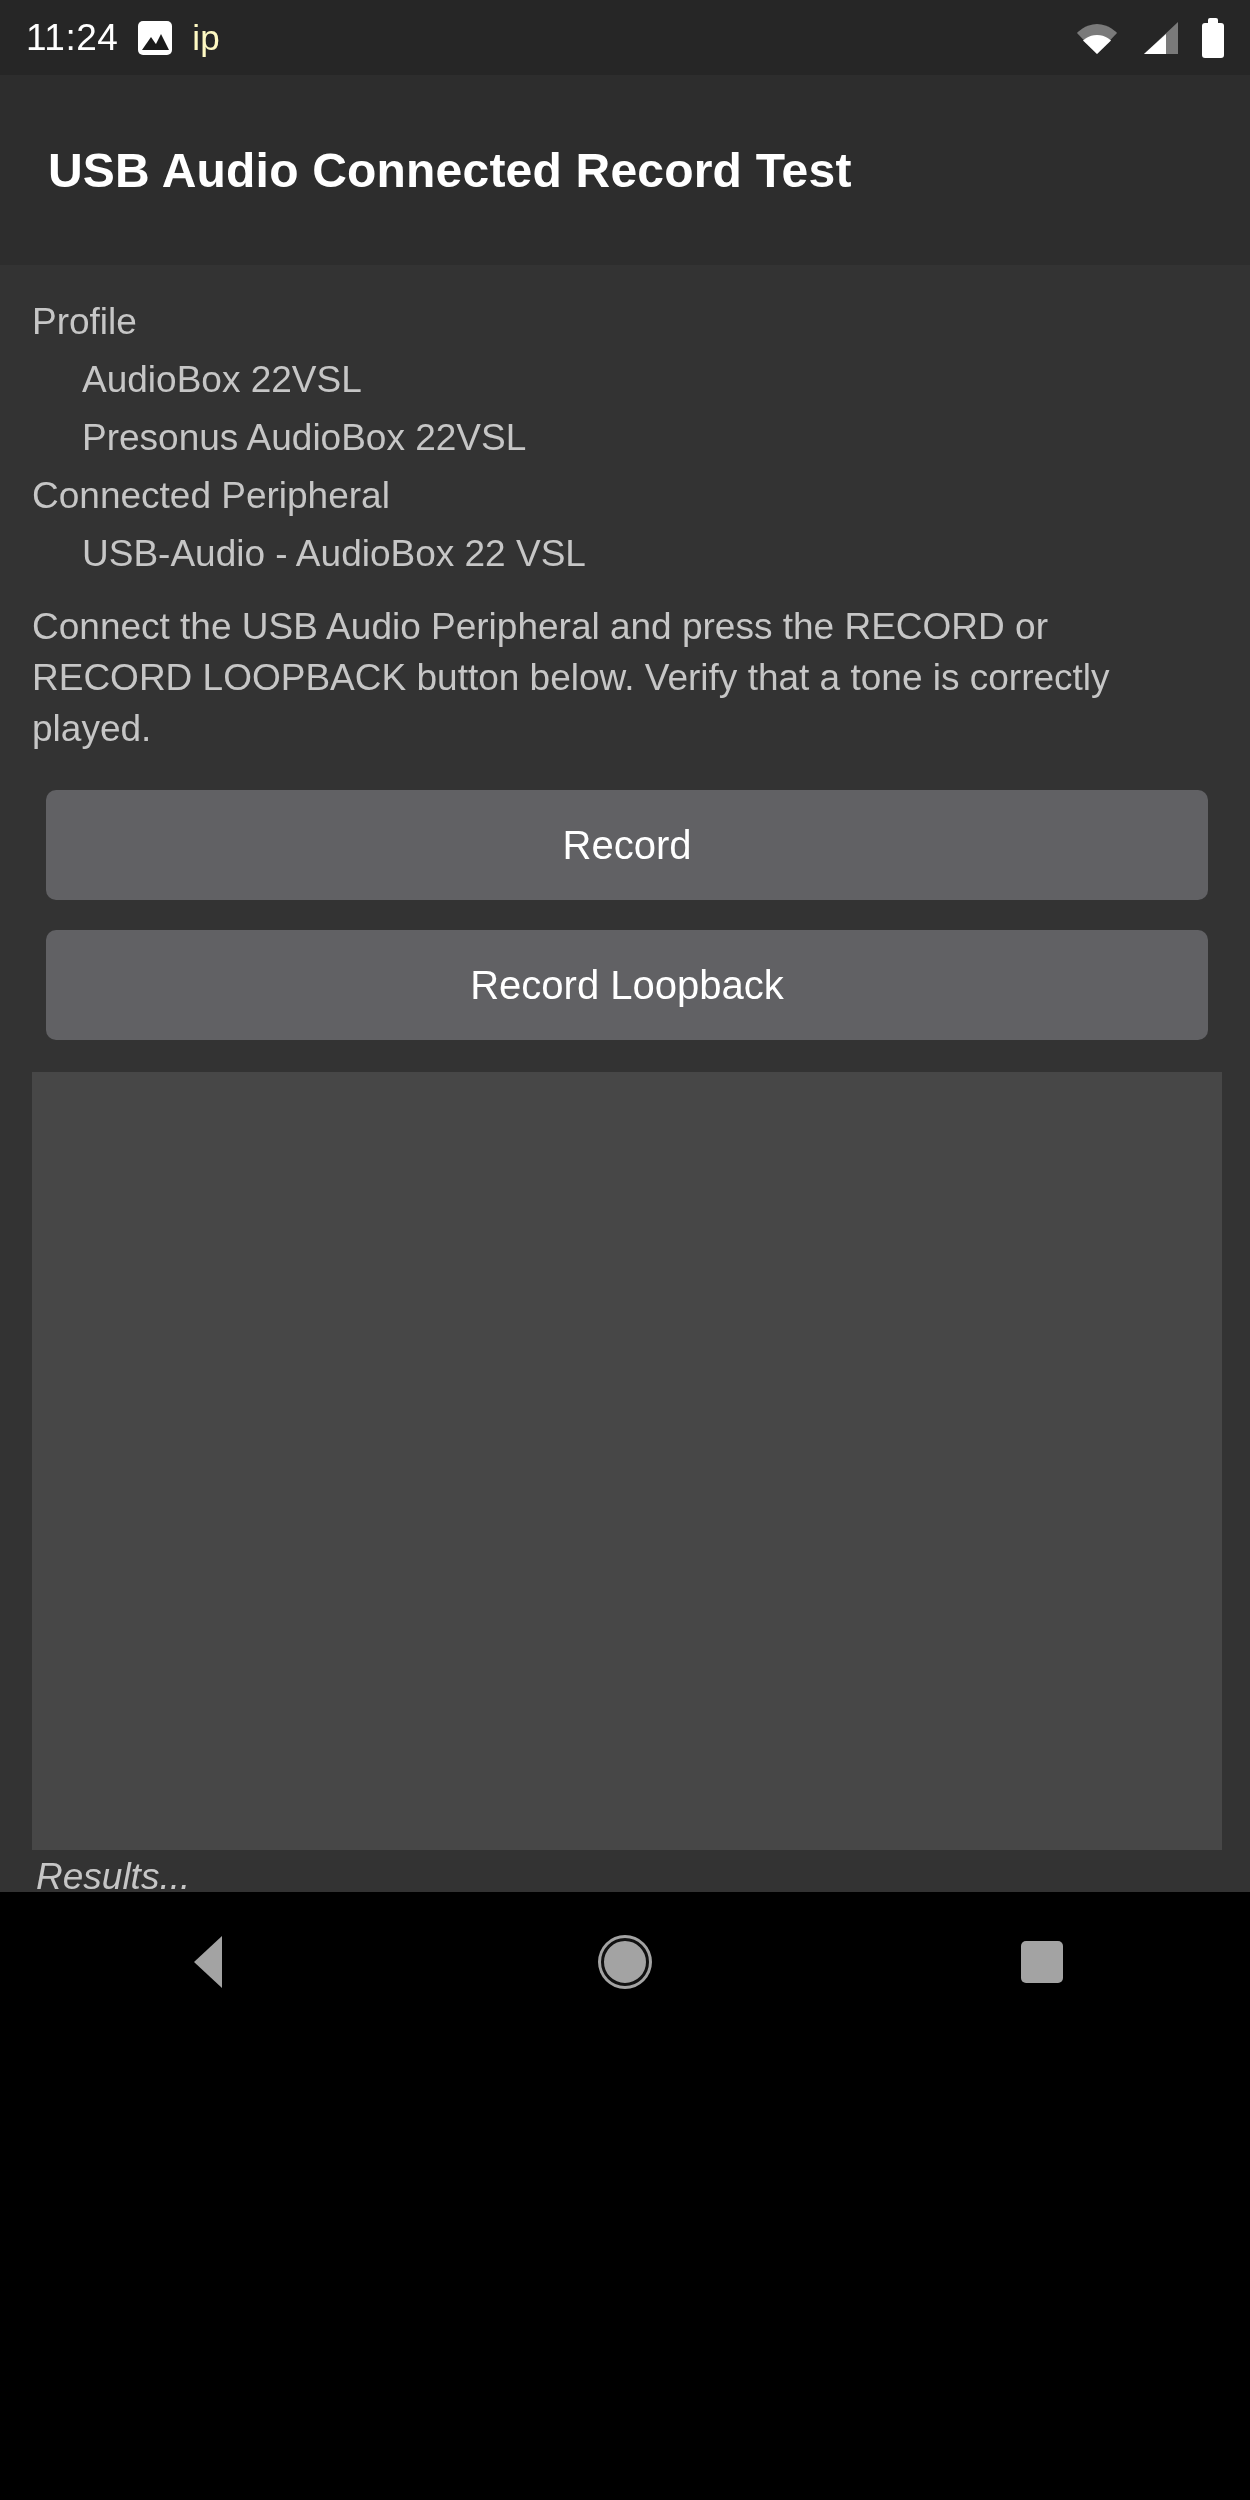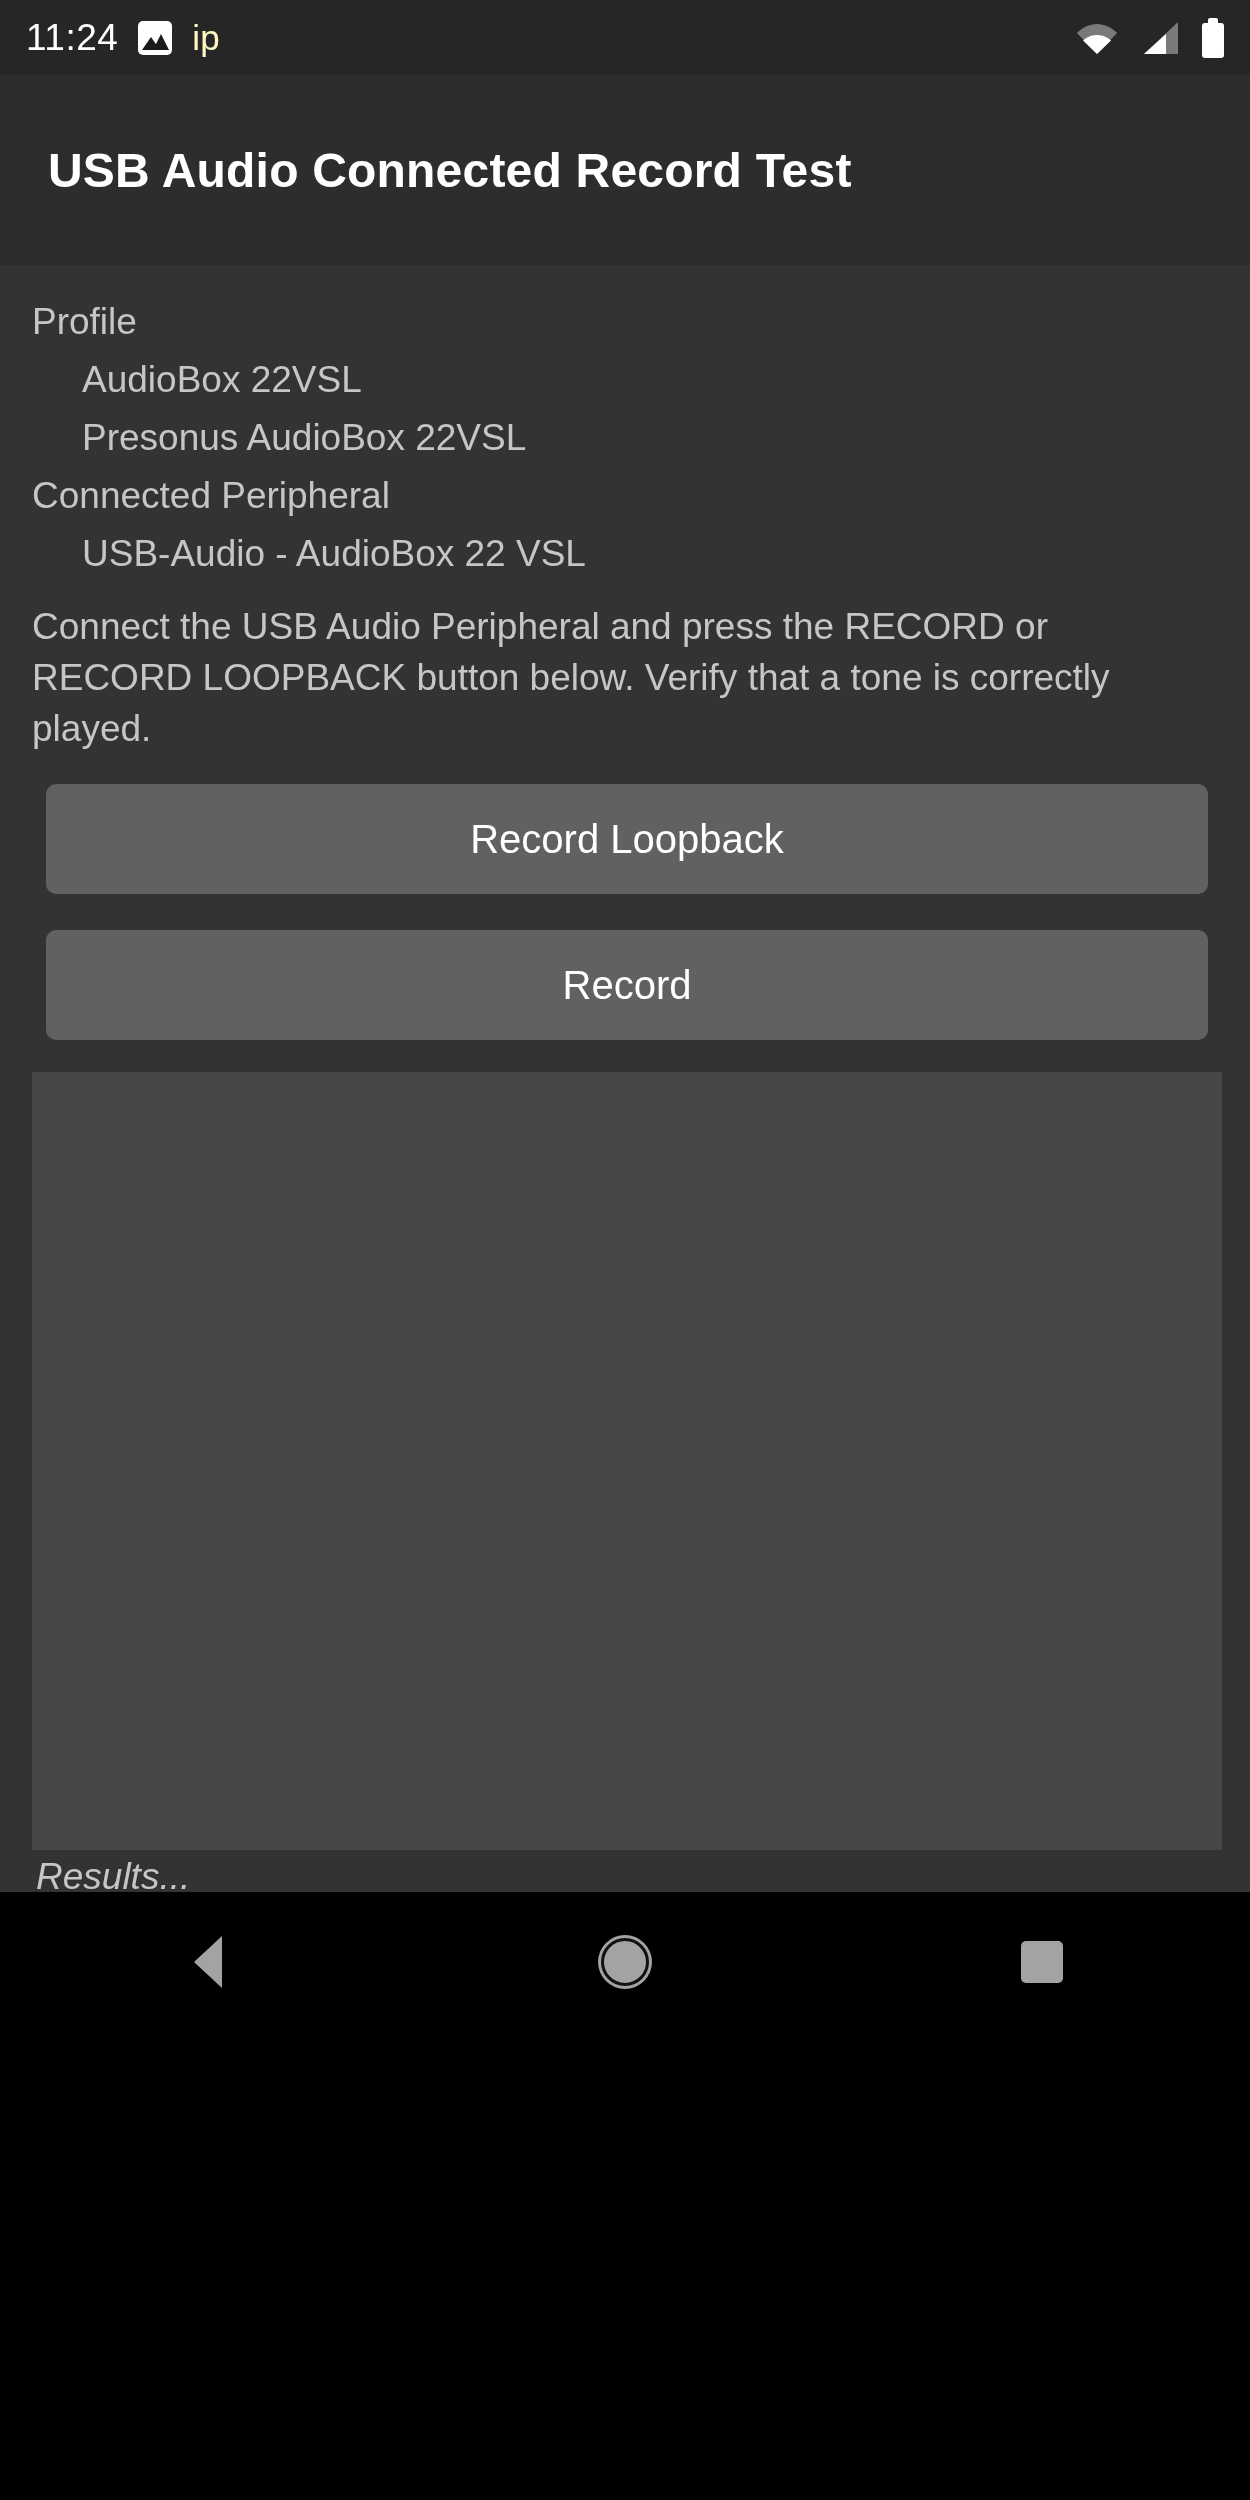--- a/index.html
+++ b/index.html
@@ -218,22 +218,22 @@
   <div class="content">
 
     <div class="info-line">Profile</div>
     <div class="info-line indent">AudioBox 22VSL</div>
     <div class="info-line indent">Presonus AudioBox 22VSL</div>
     <div class="info-line">Connected Peripheral</div>
     <div class="info-line indent">USB-Audio - AudioBox 22 VSL</div>
 
     <div class="instructions">Connect the USB Audio Peripheral and press the RECORD or RECORD LOOPBACK button below. Verify that a tone is correctly played.</div>
 
+    <button class="action-btn first">Record</button>
     <button class="action-btn">Record Loopback</button>
-    <button class="action-btn first">Record</button>
 
     <div class="wave-display"></div>
 
     <div class="results-label">Results...</div>
 
     <div class="result-row">
       <button class="result-btn">
         <span class="badge pass">
           <span class="check-mark"></span>
         </span>

